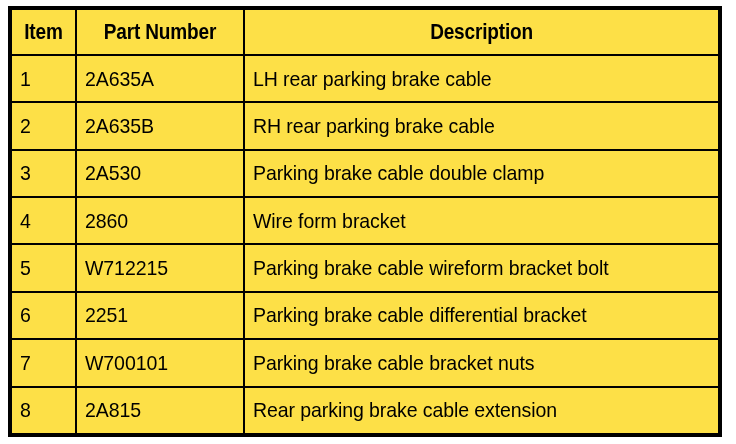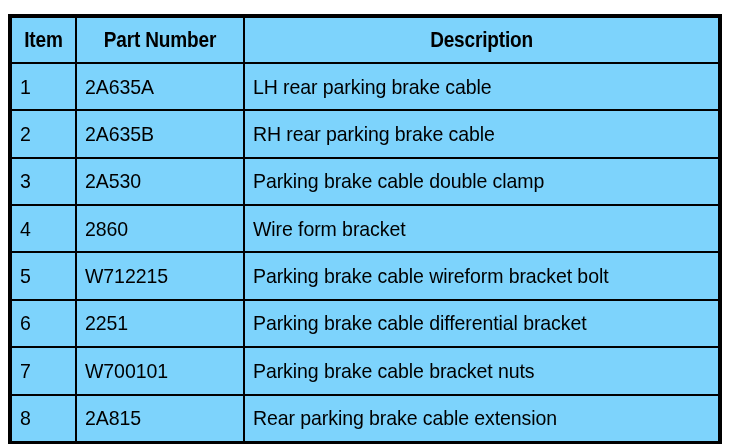--- a/index.html
+++ b/index.html
@@ -21,23 +21,22 @@
     background: #ffffff;
   }
   .parts-table {
     position: absolute;
     left: 8px;
     top: 6px;
     width: 710px;
     height: 431px;
     border-collapse: collapse;
     border: 4px solid #000000;
-    background: #7dd3fc;
+    background: #fde047;
     table-layout: fixed;
-    margin-top: 8px;
   }
   .parts-table col.c-item   { width: 66px; }
   .parts-table col.c-part   { width: 168px; }
   .parts-table col.c-desc   { width: 476px; }
 
   .parts-table th,
   .parts-table td {
     border: 2px solid #000000;
     padding: 0 8px;
     vertical-align: middle;

